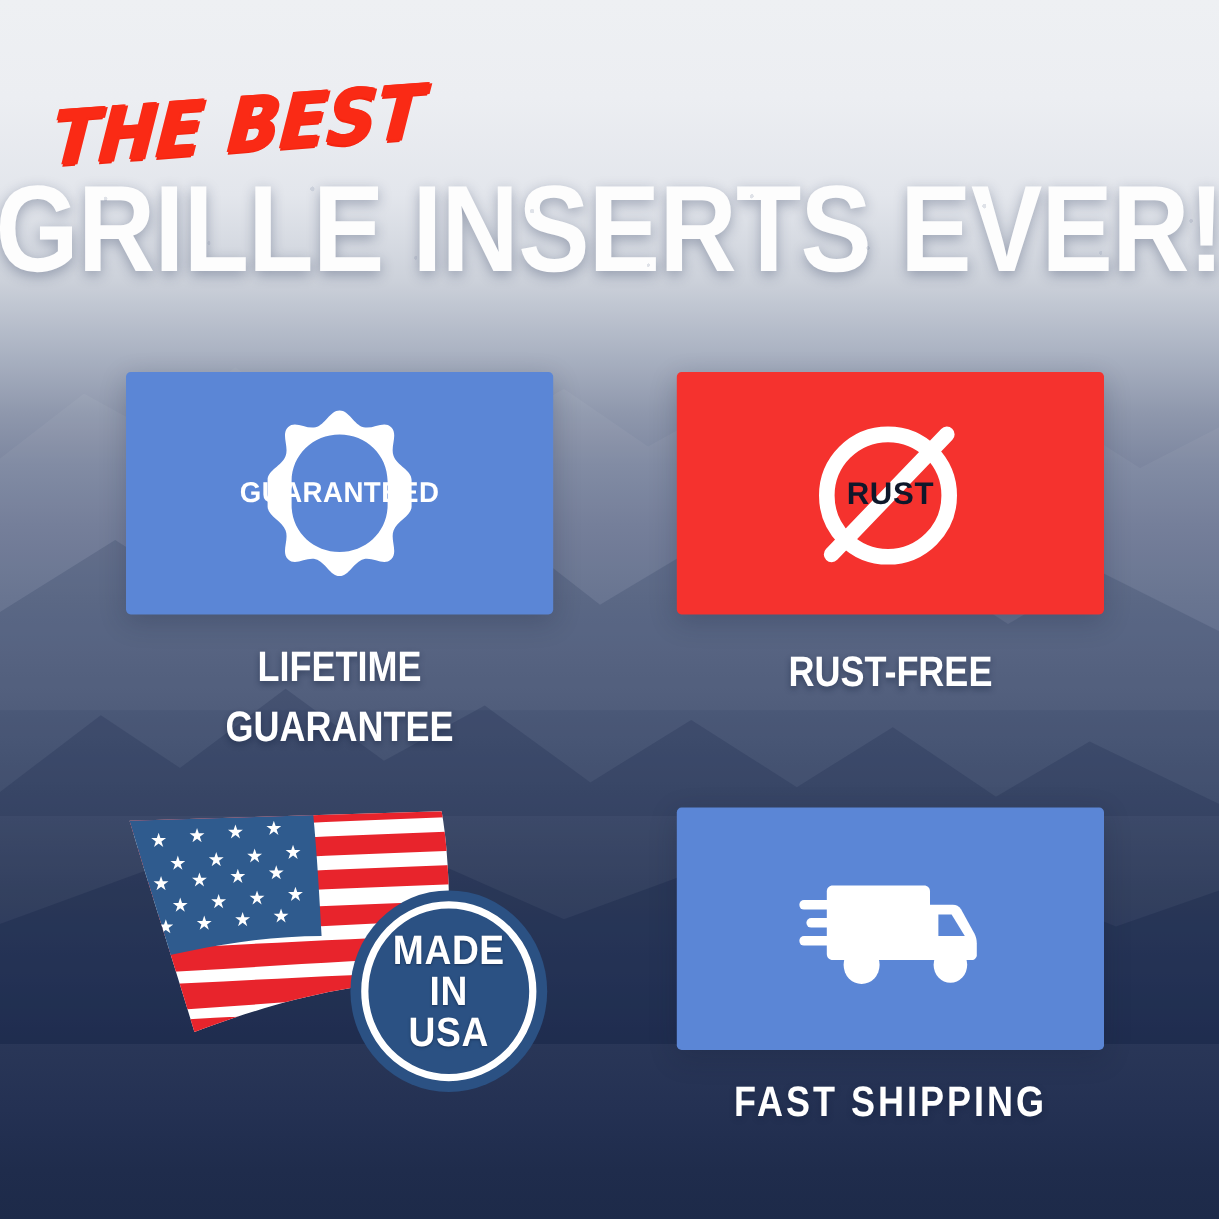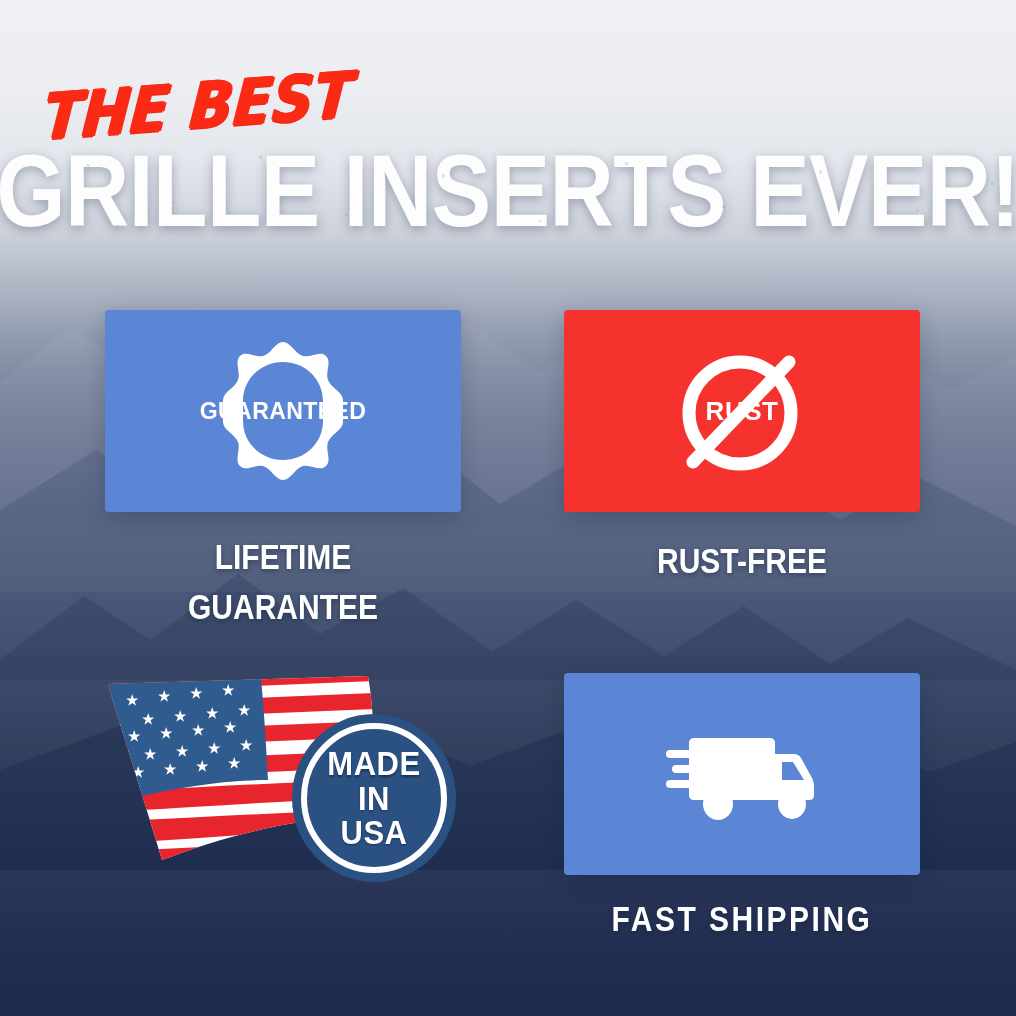--- a/index.html
+++ b/index.html
@@ -160,21 +160,21 @@
   }
 
   
   .icon-rust { position: relative; width: 158px; height: 150px; }
   .icon-rust svg { display: block; width: 158px; height: 150px; }
   .icon-rust .rtext {
     position: absolute;
     left: 50%;
     top: 50%;
     transform: translate(-50%, -48%);
-    color: #ffffff;
+    color: #0f172a;
     font-size: 26px;
     font-weight: 700;
     letter-spacing: 0.5px;
     white-space: nowrap;
     font-family: "Liberation Sans", sans-serif;
   }
 
   
   .icon-truck svg { display: block; width: 152px; height: 104px; }
 
@@ -368,21 +368,21 @@
                   <polygon points="10,0 12.4,7.1 20,7.1 13.8,11.8 16.2,19 10,14.4 3.8,19 6.2,11.8 0,7.1 7.6,7.1"></polygon>
                 </g>
               <g transform="translate(128,89) scale(0.62)">
                   <polygon points="10,0 12.4,7.1 20,7.1 13.8,11.8 16.2,19 10,14.4 3.8,19 6.2,11.8 0,7.1 7.6,7.1"></polygon>
                 </g>
             </g>
           </g>
         </svg>
       </div>
 
-      <div class="usa-seal" style="left:288px;top:712px;">
+      <div class="usa-seal" style="left:288px;top:740px;">
         <svg width="172" height="172" viewBox="0 0 172 172">
           <ellipse cx="86" cy="86" rx="82" ry="84" fill="#2b5183"></ellipse>
           <ellipse cx="86" cy="86" rx="82" ry="84" fill="none" stroke="#1f3f६b" stroke-width="0"></ellipse>
           <ellipse cx="86" cy="86" rx="70" ry="72" fill="none" stroke="#ffffff" stroke-width="6"></ellipse>
         </svg>
         <div class="seal-text">MADE
 IN
 USA</div>
       </div>
     </div>

